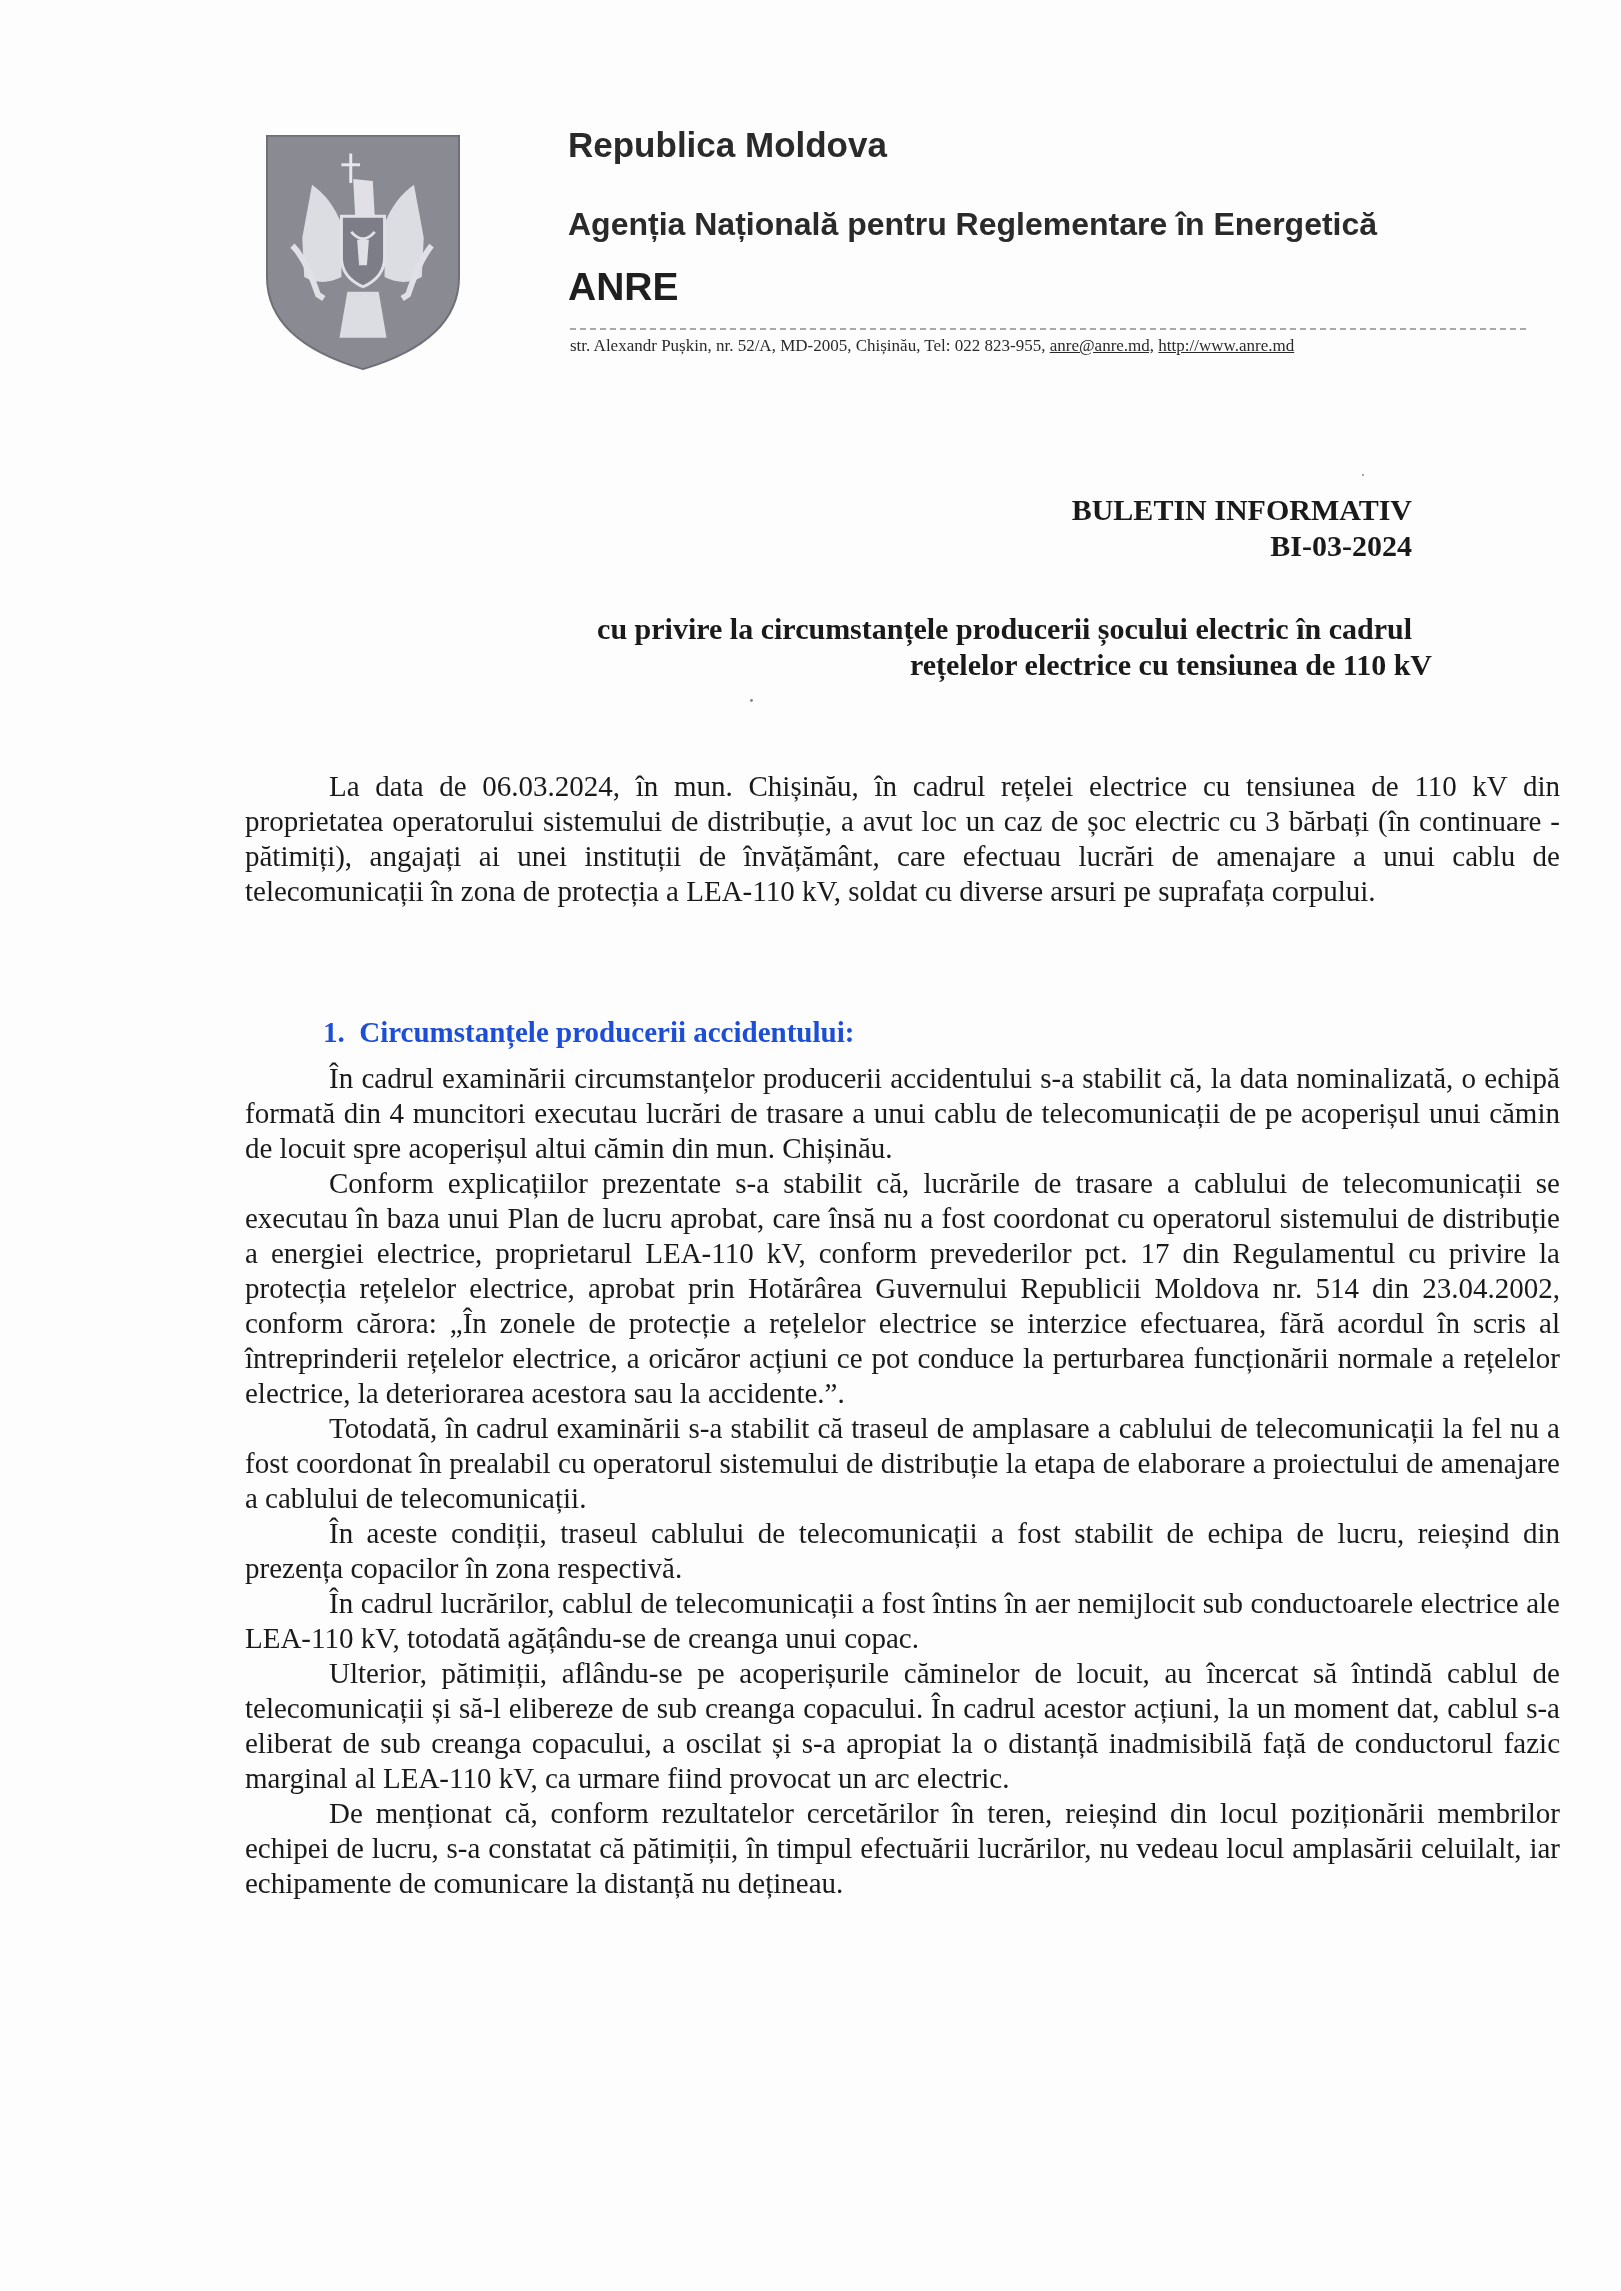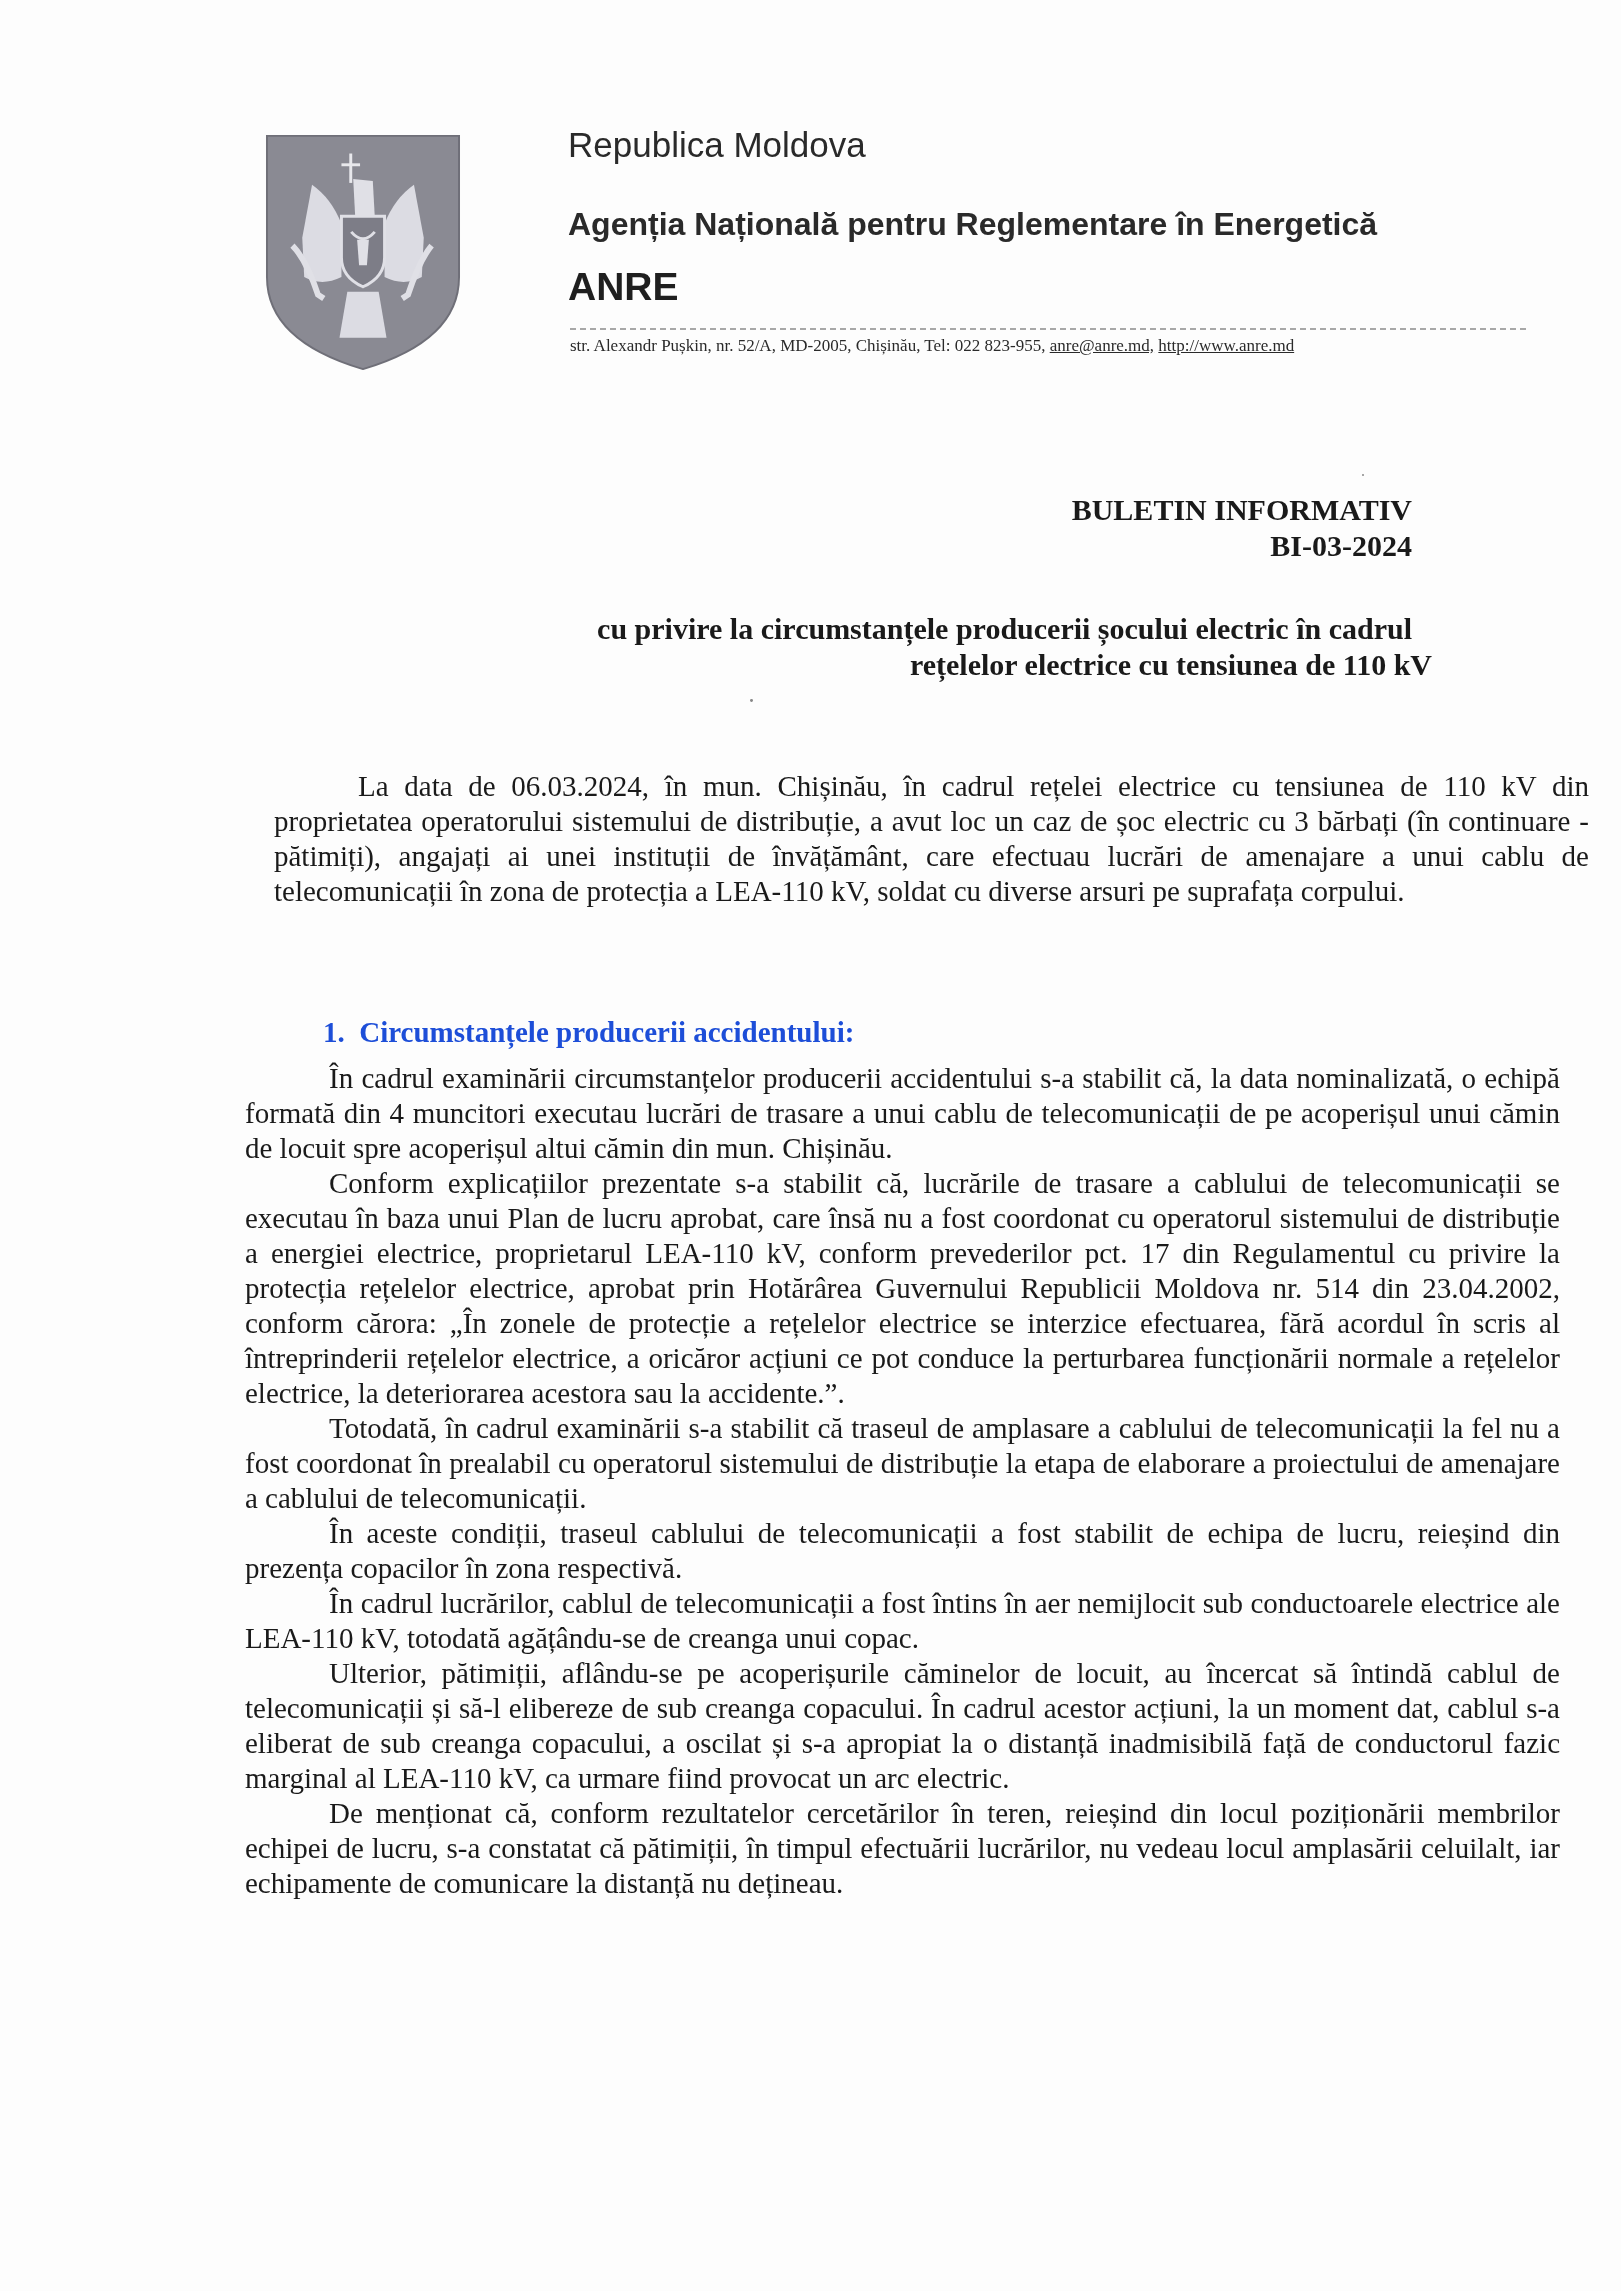--- a/index.html
+++ b/index.html
@@ -1,38 +1,38 @@
 <!DOCTYPE html>
 <html><head>
 <meta charset="utf-8">
 <style>
   html, body { margin:0; padding:0; background:#ffffff; }
   body { width:1621px; height:2292px; position:relative; overflow:hidden; color:#1a1a1a; }
   .page { position:absolute; left:0; top:0; width:1621px; height:2292px; background:#fdfdfd; }
 
   
   .crest { position:absolute; left:263px; top:130px; width:200px; height:243px; }
-  .lh-country { position:absolute; left:568px; top:125px; font-family:"Liberation Sans", sans-serif; font-weight:normal; font-size:35px; color:#2a2a2a; letter-spacing:0px; }
+  .lh-country { position:absolute; left:568px; top:125px; font-family:"Liberation Sans", sans-serif; font-weight:bold; font-size:35px; color:#2a2a2a; letter-spacing:0px; }
   .lh-agency { position:absolute; left:568px; top:206px; font-family:"Liberation Sans", sans-serif; font-weight:bold; font-size:32px; color:#2a2a2a; }
   .lh-abbr { position:absolute; left:568px; top:265px; font-family:"Liberation Sans", sans-serif; font-weight:bold; font-size:39px; color:#1f1f1f; }
   .lh-rule { position:absolute; left:570px; top:328px; width:956px; height:0; border-top:2px dashed #9a9a9a; opacity:0.85; }
   .lh-contacts { position:absolute; left:570px; top:336px; font-family:Liberation Serif, serif; font-size:17px; color:#2a2a2a; white-space:nowrap; }
   .lh-contacts .link { text-decoration:underline; }
 
   
   .title { position:absolute; left:0; width:1412px; text-align:right; font-family:"Liberation Serif", serif; font-weight:bold; color:#1a1a1a; }
   .t1 { top:493px; font-size:30px; }
   .t2 { top:529px; font-size:30px; }
   .t3 { top:612px; font-size:30px; }
   .t4 { top:648px; font-size:30px;padding-left:20px; }
 
   
   .body { position:absolute; left:245px; width:1315px; font-family:"Liberation Serif", serif; font-size:29px; line-height:35px; color:#1a1a1a; text-align:justify; }
   .body p { margin:0; text-indent:84px; }
-  .intro { top:769px;margin-left:29px; }
+  .intro { top:769px; }
   .section-heading { position:absolute; left:323px; top:984px; font-family:"Liberation Serif", serif; font-weight:bold; font-size:29px; color:#1d4ed8;margin-top:32px; }
   .section-body { top:1061px; }
   .quote { }
   .speck { position:absolute; width:2.9px; height:2.9px; background:#888; border-radius:50%; }
 </style>
 </head>
 <body>
 
 <div class="page">
 

